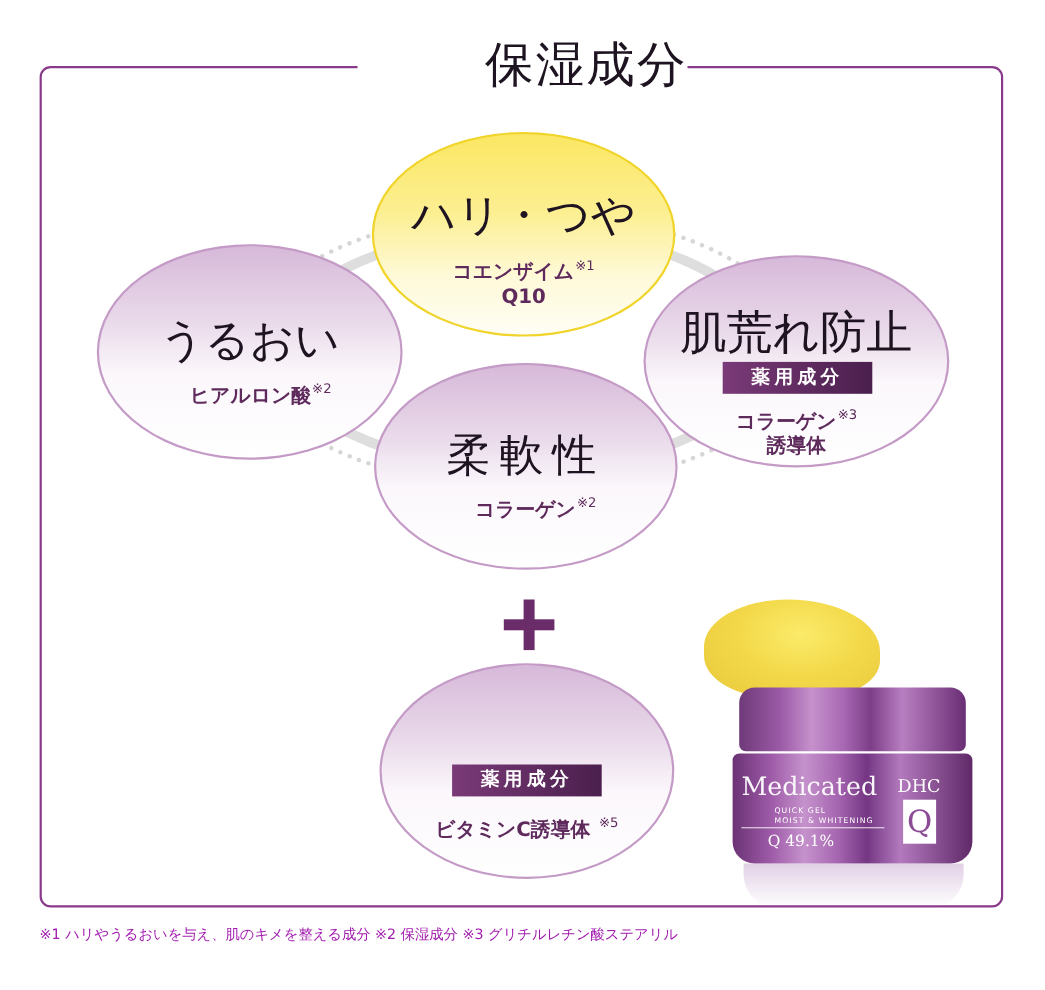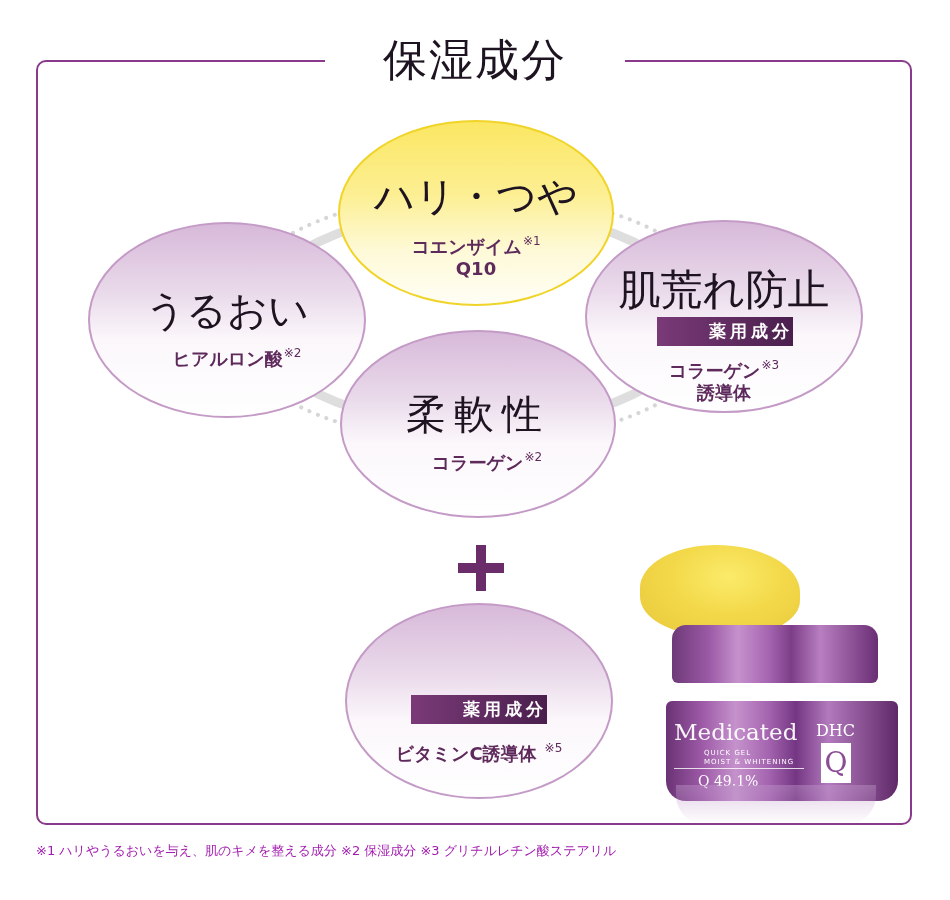--- a/index.html
+++ b/index.html
@@ -3,55 +3,55 @@
 <meta charset="utf-8">
 <style>
   html, body { margin: 0; padding: 0; background: #ffffff; }
   body { width: 950px; height: 900px; position: relative; overflow: hidden;
          font-family: "DejaVu Sans", "Liberation Sans", sans-serif; }
 
   .frame { position: absolute; left: 36px; top: 60px; width: 876px; height: 765px;
            border: 2px solid #8a3a8a; border-radius: 10px; box-sizing: border-box; }
   .frame-gap { position: absolute; left: 325px; top: 54px; width: 300px; height: 14px; background: #ffffff; }
 
-  .title { position: absolute; left: 325px; top: 30px; width: 300px; text-align: center;
+  .title { position: absolute; left: 325px; top: 30px; width: 300px; text-align: right;
            font-family: "DejaVu Serif", "Liberation Serif", serif; font-size: 44px;
            color: #1e1320; letter-spacing: 2px; line-height: 60px; }
 
   
   .ring-svg { position: absolute; left: 0; top: 0; width: 950px; height: 900px; }
 
   .bubble { position: absolute; border-radius: 50%; box-sizing: border-box; text-align: center; }
   .bubble.purple { border: 2px solid #c49ac6;
     background: linear-gradient(to bottom, #d7b9d9 0%, #e9d9ea 35%, #fbf7fb 60%, #ffffff 100%); }
   .bubble.yellow { border: 2px solid #f0d42a;
     background: linear-gradient(to bottom, #fbe763 0%, #fcef93 40%, #fef9d6 70%, #fffef5 100%); }
 
   .bubble .main { font-family: "DejaVu Serif", "Liberation Serif", serif; color: #1e1320;
                   font-size: 40px; line-height: 48px; position: absolute; left: 0; right: 0; }
   .bubble .sub { font-family: "DejaVu Sans", "Liberation Sans", sans-serif; font-weight: bold;
                  color: #5e2a5c; font-size: 18px; line-height: 22px; position: absolute; left: 0; right: 0; }
   .sup { font-size: 12px; font-weight: normal; vertical-align: 8px; margin-left: 1px; }
 
   .badge { position: absolute; height: 29px; line-height: 29px; color: #ffffff; font-weight: bold;
-           font-size: 17px; letter-spacing: 4px; text-align: right;
+           font-size: 17px; letter-spacing: 4px; text-align: center;
            background: linear-gradient(to right, #7a3a78, #4a1f4d); }
 
   .plus { position: absolute; left: 458px; top: 545px; width: 46px; height: 46px; }
   .plus .h { position: absolute; left: 0; top: 18px; width: 46px; height: 10px; background: #6b2c6a; }
   .plus .v { position: absolute; left: 18px; top: 0; width: 10px; height: 46px; background: #6b2c6a; }
 
   
   .product { position: absolute; left: 630px; top: 545px; width: 280px; height: 280px; }
   .gel { position: absolute; left: 10px; top: 0; width: 160px; height: 90px; border-radius: 50% 55% 40% 45%;
          background: radial-gradient(ellipse at 55% 35%, #fbeb6a 0%, #f3d94a 45%, #e8c83a 100%); }
   .lid { position: absolute; left: 42px; top: 80px; width: 206px; height: 58px; border-radius: 14px 14px 6px 6px;
          background: linear-gradient(to right, #6e3a78 0%, #9b5aa6 18%, #c591cc 32%, #a868b3 46%, #7d3e88 58%, #b77ec0 72%, #6a2e74 100%); }
-  .jar { position: absolute; left: 36px; top: 156px; width: 218px; height: 100px; border-radius: 6px 6px 20px 20px;
-         background: linear-gradient(to right, #6a3274 0%, #9e5ba8 16%, #c592cc 30%, #a565b0 44%, #743683 56%, #b27abd 70%, #5f2867 100%); padding-left: 14px; }
+  .jar { position: absolute; left: 36px; top: 140px; width: 218px; height: 100px; border-radius: 6px 6px 20px 20px;
+         background: linear-gradient(to right, #6a3274 0%, #9e5ba8 16%, #c592cc 30%, #a565b0 44%, #743683 56%, #b27abd 70%, #5f2867 100%); }
   .reflect { position: absolute; left: 46px; top: 240px; width: 200px; height: 40px; border-radius: 0 0 30px 30px;
          background: linear-gradient(to bottom, rgba(190,150,200,0.45), rgba(255,255,255,0)); }
   .jar .med { position: absolute; left: 8px; top: 18px; font-family: "DejaVu Serif", "Liberation Serif", serif;
               font-size: 23px; color: #ffffff; opacity: 0.95; }
   .jar .dhc { position: absolute; left: 150px; top: 20px; font-family: "DejaVu Serif", "Liberation Serif", serif;
               font-size: 16px; color: #ffffff; }
   .jar .qg { position: absolute; left: 38px; top: 48px; font-size: 7px; color: #ffffff; letter-spacing: 1px; line-height: 9px; }
   .jar .line { position: absolute; left: 8px; top: 67px; width: 130px; height: 1px; background: #ffffff; opacity: 0.8; }
   .jar .pct { position: absolute; left: 32px; top: 72px; font-family: "DejaVu Serif", "Liberation Serif", serif;
               font-size: 14px; color: #ffffff; }
@@ -71,21 +71,21 @@
 <svg class="ring-svg" viewBox="0 0 950 900">
   <ellipse cx="476" cy="318" rx="222" ry="108" fill="none" stroke="#dedede" stroke-width="9"></ellipse>
   <ellipse cx="476" cy="318" rx="250" ry="125" fill="none" stroke="#d6d6d6" stroke-width="4" stroke-dasharray="0.1 9" stroke-linecap="round"></ellipse>
 </svg>
 
 <div class="bubble purple" style="left:88px; top:222px; width:278px; height:196px;">
   <div class="main" style="top:62px;">うるおい</div>
   <div class="sub" style="top:118px; padding-left:20px;"><span>ヒアルロン酸</span><span class="sup">※2</span></div>
 </div>
 
-<div class="bubble purple" style="left:585px; top:220px; width:278px; height:193px;">
+<div class="bubble purple" style="left:585px; top:232px; width:278px; height:193px;">
   <div class="main" style="top:44px; font-size:42px;">肌荒れ防止</div>
   <div class="badge" style="left:70px; top:95px; width:136px;">薬用成分</div>
   <div class="sub" style="top:132px;"><span>コラーゲン</span><span class="sup">※3</span><br><span>誘導体</span></div>
 </div>
 
 <div class="bubble yellow" style="left:338px; top:120px; width:276px; height:186px;">
   <div class="main" style="top:50px;">ハリ・つや</div>
   <div class="sub" style="top:108px;"><span>コエンザイム</span><span class="sup">※1</span><br><span>Q10</span></div>
 </div>
 

